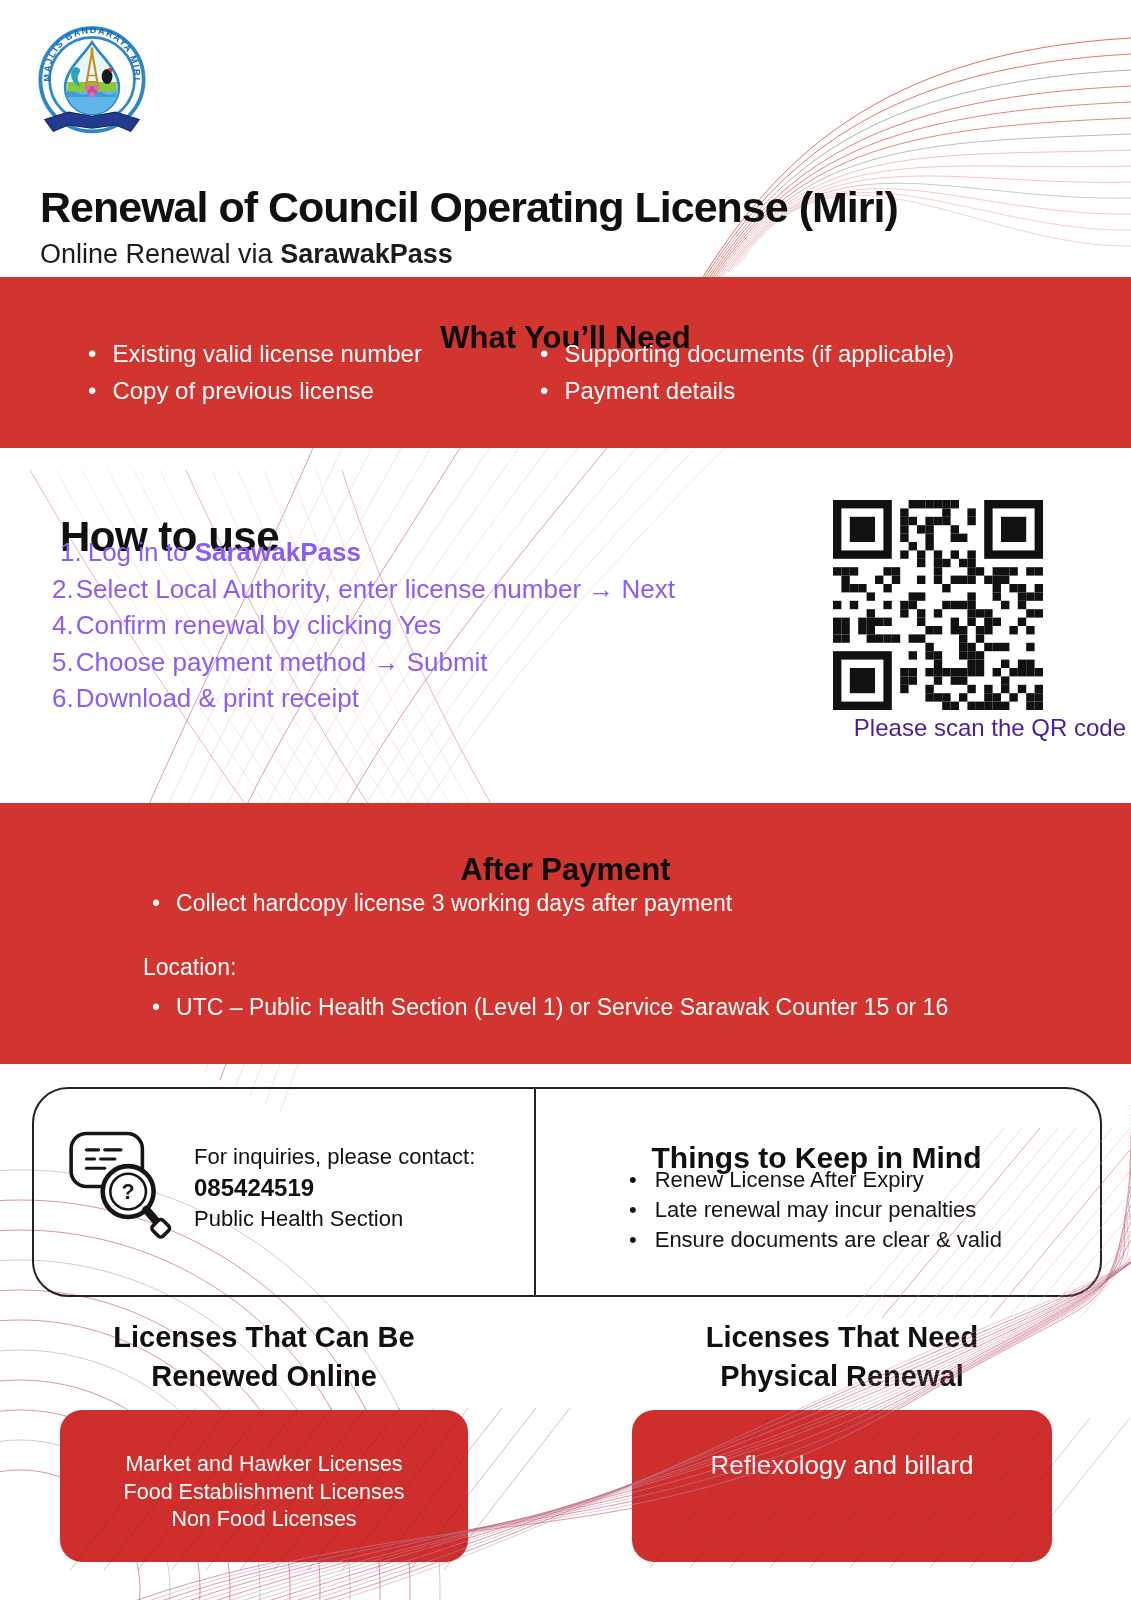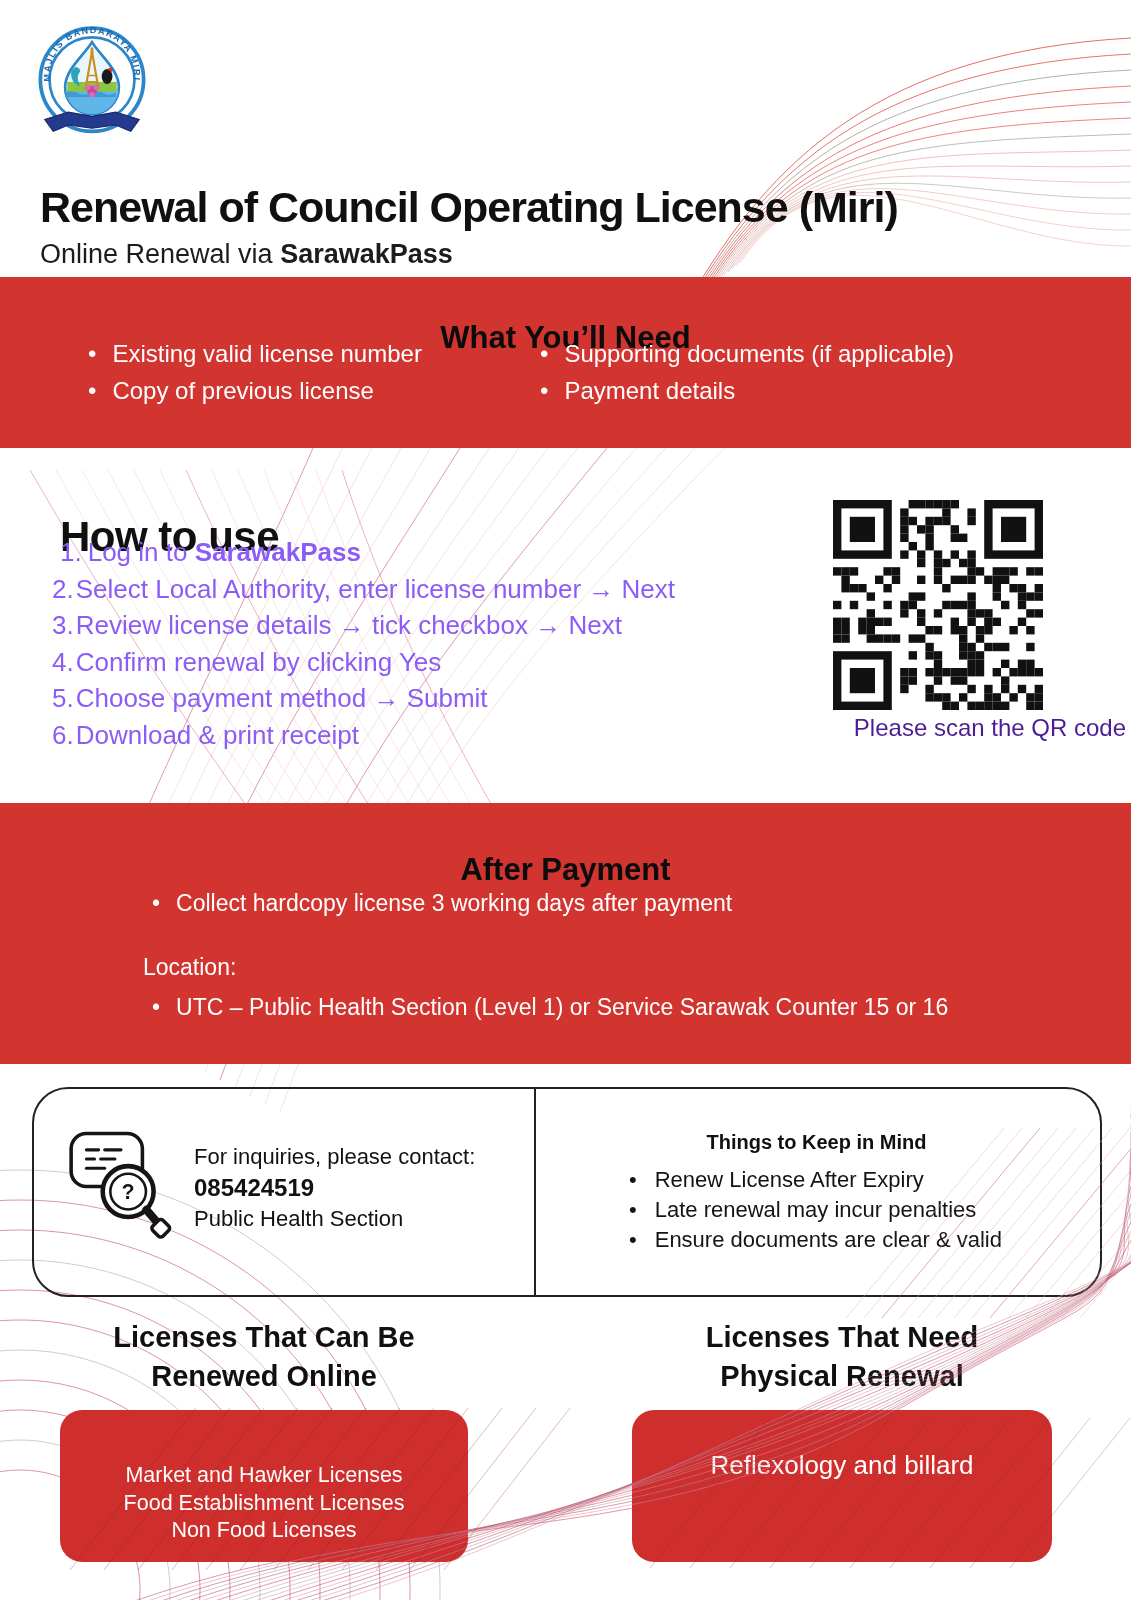--- a/index.html
+++ b/index.html
@@ -46,31 +46,31 @@
   
   .qr{left:833px;top:500px;width:210px;height:210px;}
   .qr-caption{left:740px;top:714px;width:386px;text-align:right;font-size:24px;color:#4c1d95;}
 
   
   .infobox{left:32px;top:1087px;width:1066px;height:206px;border:2px solid #222;border-radius:36px;background:transparent;}
   .divider{position:absolute;left:500px;top:-2px;width:2px;height:210px;background:#222;}
   .contact-icon{position:absolute;left:30px;top:38px;width:112px;height:118px;}
   .contact-text{position:absolute;left:160px;top:52px;font-size:22px;line-height:31px;color:#121212;}
   .contact-text .phone{font-size:24px;font-weight:800;}
-  .things-title{position:absolute;left:505px;top:22px;width:555px;text-align:center;font-size:20px;font-weight:800;}
+  .things-title{position:absolute;left:505px;top:22px;width:555px;text-align:center;font-size:30px;font-weight:800;}
   .things-list{position:absolute;left:595px;top:76px;margin:0;padding:0;list-style:none;font-size:22px;color:#141414;}
   .things-list li{line-height:30px;}
   .things-list li::before{content:"•";margin-right:18px;}
 
   
   .col-head{position:absolute;top:1318px;text-align:center;font-size:29px;font-weight:800;line-height:39px;z-index:1;}
   .ch-left{left:64px;width:400px;}
   .ch-right{left:632px;width:420px;}
   .card{position:absolute;top:1410px;height:152px;border-radius:22px;background:#ce2e2c;color:#fff;text-align:center;z-index:1;}
-  .card-left{left:60px;width:408px;font-size:21.5px;line-height:27.5px;padding-top:52px;box-sizing:border-box;}
+  .card-left{left:60px;width:408px;font-size:21.5px;line-height:27.5px;padding-top:41px;box-sizing:border-box;}
   .card-right{left:632px;width:420px;font-size:26px;padding-top:40px;box-sizing:border-box;}
 </style>
 </head>
 <body>
 
 <div class="page">
 
   <svg id="decor-under" class="decor">
       <path d="M 688 302 C 770 160 880 52 1131 38" stroke="#e0544a" opacity="0.85" stroke-width="1" fill="none"></path>
       <path d="M 692 299 C 775 157 887 67 1131 54" stroke="#e0544a" opacity="0.82" stroke-width="1" fill="none"></path>
@@ -171,21 +171,20 @@
     <ul class="rlist b1-right">
       <li>Supporting documents (if applicable)</li>
       <li>Payment details</li>
     </ul>
   </section>
 
   <h2 class="content howto-title">How to use</h2>
   <ol class="content steps">
     <li><span class="num">1.</span><span>Log in to </span><b>SarawakPass</b></li>
     <li><span class="num">2.</span><span>Select Local Authority, enter license number → Next</span></li>
-    <li><span class="num">3.</span><span>Review license details → tick checkbox → Next</span></li>
     <li><span class="num">4.</span><span>Confirm renewal by clicking Yes</span></li>
     <li><span class="num">5.</span><span>Choose payment method → Submit</span></li>
     <li><span class="num">6.</span><span>Download &amp; print receipt</span></li>
   </ol>
 
   <svg id="qr" class="content qr" viewBox="0 0 210 210">
       <rect x="75.60000000000001" y="0" width="8.4" height="8.4" fill="#111"></rect>
       <rect x="84" y="0" width="8.4" height="8.4" fill="#111"></rect>
       <rect x="92.4" y="0" width="8.4" height="8.4" fill="#111"></rect>
       <rect x="100.80000000000001" y="0" width="8.4" height="8.4" fill="#111"></rect>

